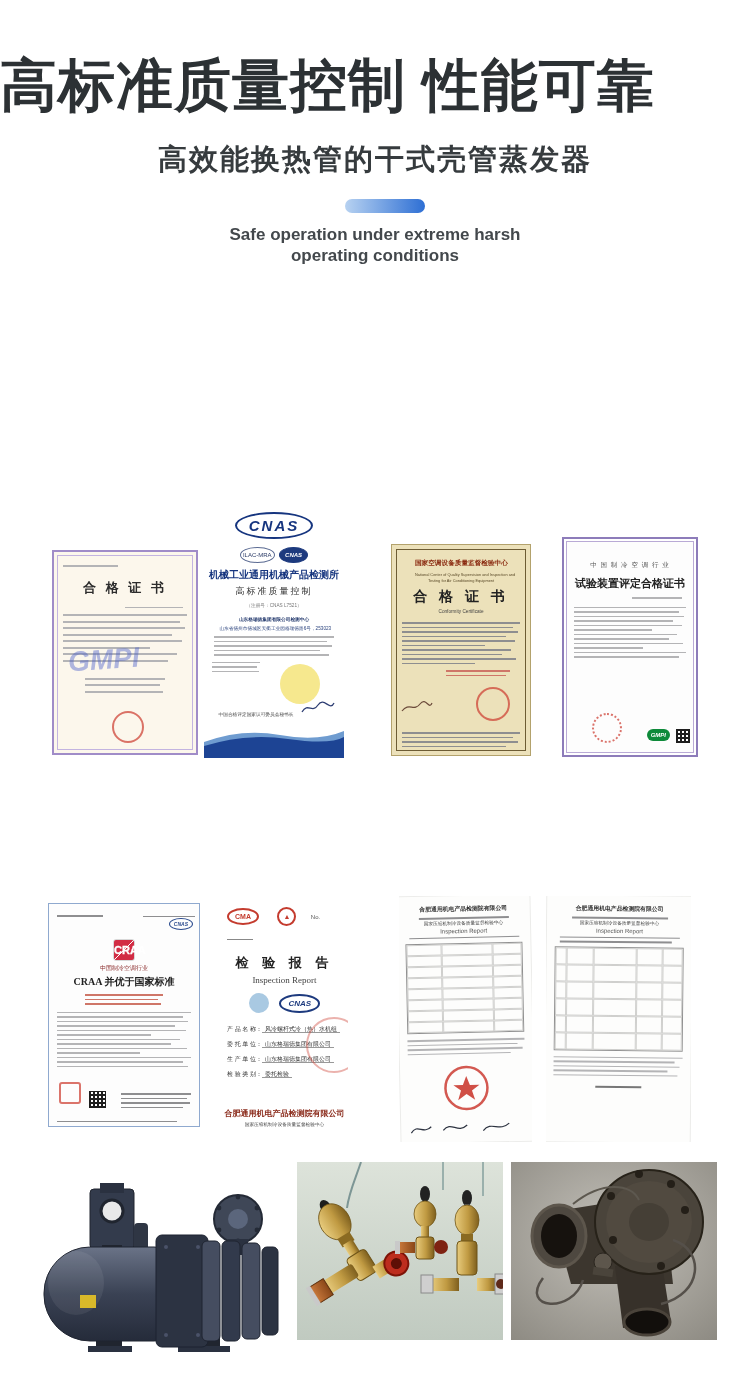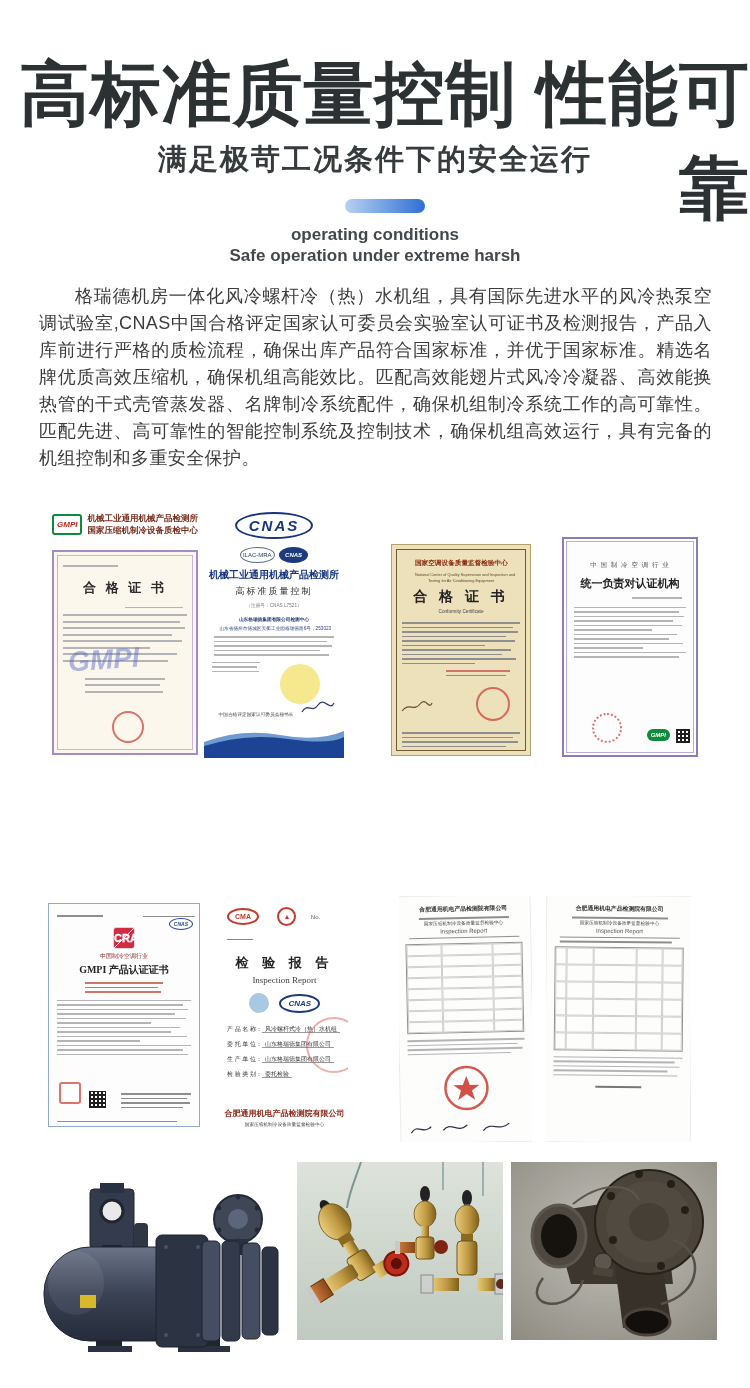--- a/index.html
+++ b/index.html
@@ -1,21 +1,21 @@
 <!DOCTYPE html>
 <html><head>
 <meta charset="utf-8">
 <style>
   html,body{margin:0;padding:0;background:#fff}
   #page{position:relative;width:750px;height:1388px;margin:0 auto;background:#fff;
         font-family:"Liberation Sans","DejaVu Sans",sans-serif;color:#333;overflow:hidden}
   .abs{position:absolute}
   h1,h2,p{margin:0}
   
-  .title{left:0;right:0;top:48px;text-align:right;font-size:70px;font-weight:900;color:#2c3134;letter-spacing:1px}
+  .title{left:0;right:0;top:48px;text-align:left;font-size:57px;font-weight:900;color:#2c3134;letter-spacing:1px}
   .subtitle{left:0;right:0;top:140px;text-align:center;font-size:29px;font-weight:600;color:#363b3e;letter-spacing:2px}
   .pill{left:345px;top:199px;width:80px;height:14px;border-radius:7px;background:linear-gradient(90deg,#b7d2f1,#2e6fd4)}
   .en{left:0;right:0;top:224px;text-align:center;font-size:17px;font-weight:700;color:#43484c;line-height:21px}
   
   .para{left:39px;width:673px;font-size:18px;line-height:27px;color:#3c3c3c;text-align:justify;text-indent:2em;letter-spacing:.4px}
   #p1{top:283px}
   #p2{top:788px;line-height:31px}
   
   .cert,.doc,.photo{position:absolute;overflow:hidden}
   .ctr{text-align:center}
@@ -63,33 +63,29 @@
   .scan{position:absolute;inset:0;background:#fdfdfc;box-shadow:0 0 0 1px #ececea;padding:8px 8px}
   
   .photo svg{display:block;width:100%;height:100%}
 </style>
 </head>
 <body>
 
 <div id="page">
 
   <h1 class="abs title">高标准质量控制 性能可靠</h1>
-  <h2 class="abs subtitle">满足极苛工况条件下的安全运行</h2>
+  <h2 class="abs subtitle">高效能换热管的干式壳管蒸发器</h2>
   <div class="abs pill"></div>
   <div class="abs en">
+    <div>Safe operation under extreme harsh</div>
     <div>operating conditions</div>
-    <div>Safe operation under extreme harsh</div>
-  </div>
-
-  <p id="p1" class="abs para">格瑞德机房一体化风冷螺杆冷（热）水机组，具有国际先进水平的风冷热泵空调试验室,CNAS中国合格评定国家认可委员会实验室认可证书及检测报告，产品入库前进行严格的质检流程，确保出库产品符合国家标准，并优于国家标准。精选名牌优质高效压缩机，确保机组高能效比。匹配高效能翅片式风冷冷凝器、高效能换热管的干式壳管蒸发器、名牌制冷系统配件，确保机组制冷系统工作的高可靠性。匹配先进、高可靠性的智能控制系统及控制技术，确保机组高效运行，具有完备的机组控制和多重安全保护。</p>
+  </div>
+
 
   <div class="cert" style="left:52px;top:512px;width:146px;height:243px">
-    <div class="ctr" style="height:36px">
-      <span class="gmpi-logo">GMPI</span><span class="issuer"><span>机械工业通用机械产品检测所</span><br><span>国家压缩机制冷设备质检中心</span></span>
-    </div>
     <div class="paper1">
       <div class="lines tight" style="width:55px">
           <div style="width: 100%;"></div>
         </div>
       <div class="ctr" style="margin-top:12px;font-size:13px;font-weight:bold;color:#2c2c2c;letter-spacing:3px">合 格 证 书</div>
       <div class="lines tight" style="width:58px;margin-left:62px;margin-top:10px">
           <div style="width: 100%;"></div>
         </div>
       <div class="lines" style="margin-top:6px">
           <div style="width: 100%;"></div>
@@ -191,21 +187,21 @@
           <div style="width: 94%;"></div>
           <div style="width: 98%;"></div>
           <div style="width: 88%;"></div>
         </div>
     </div>
   </div>
 
   <div class="cert" style="left:562px;top:537px;width:136px;height:220px">
     <div class="paper4">
       <div class="ctr" style="font-size:6.5px;color:#555;letter-spacing:1px;margin-top:8px">中 国 制 冷 空 调 行 业</div>
-      <div class="ctr" style="margin-top:6px;font-size:11px;font-weight:bold;color:#222">统一负责对认证机构</div>
+      <div class="ctr" style="margin-top:6px;font-size:11px;font-weight:bold;color:#222">试验装置评定合格证书</div>
       <div class="lines tight" style="width:50px;margin-left:58px;margin-top:6px">
           <div style="width: 100%;"></div>
         </div>
       <div class="lines tight" style="margin-top:8px">
           <div style="width: 100%;"></div>
           <div style="width: 94%;"></div>
           <div style="width: 98%;"></div>
           <div style="width: 88%;"></div>
           <div style="width: 96%;"></div>
           <div style="width: 70%;"></div>
@@ -224,23 +220,23 @@
 
   <div class="doc" style="left:48px;top:903px;width:152px;height:224px">
     <div class="paperC">
       <div class="lines dark tight" style="width:46px">
           <div style="width: 100%;"></div>
         </div>
       <div class="lines dark tight" style="width:52px;margin-left:86px;margin-top:-4px">
           <div style="width: 100%;"></div>
         </div>
       <span class="abs" style="right:6px;top:14px;border:1px solid #2a4a8e;border-radius:50%;color:#2a4a8e;font-size:5px;font-weight:bold;font-style:italic;padding:2px 4px">CNAS</span>
-      <div class="ctr" style="margin-top:10px"><span class="craa-sym">CRAA</span></div>
+      <div class="ctr" style="margin-top:22px"><span class="craa-sym">CRAA</span></div>
       <div class="ctr" style="font-size:6px;color:#8a2a2a;margin-top:3px">中国制冷空调行业</div>
-      <div class="ctr" style="font-size:10px;font-weight:bold;color:#222;margin-top:2px;font-family:'Liberation Serif','DejaVu Serif',serif">GMPI 产品认证证书</div>
+      <div class="ctr" style="font-size:10px;font-weight:bold;color:#222;margin-top:2px;font-family:'Liberation Serif','DejaVu Serif',serif">CRAA 并优于国家标准</div>
       <div class="lines red tight" style="width:78px;margin:5px auto 0">
           <div style="width: 100%;"></div>
           <div style="width: 94%;"></div>
           <div style="width: 98%;"></div>
         </div>
       <div class="lines tight" style="margin-top:7px">
           <div style="width: 100%;"></div>
           <div style="width: 94%;"></div>
           <div style="width: 98%;"></div>
           <div style="width: 88%;"></div>

